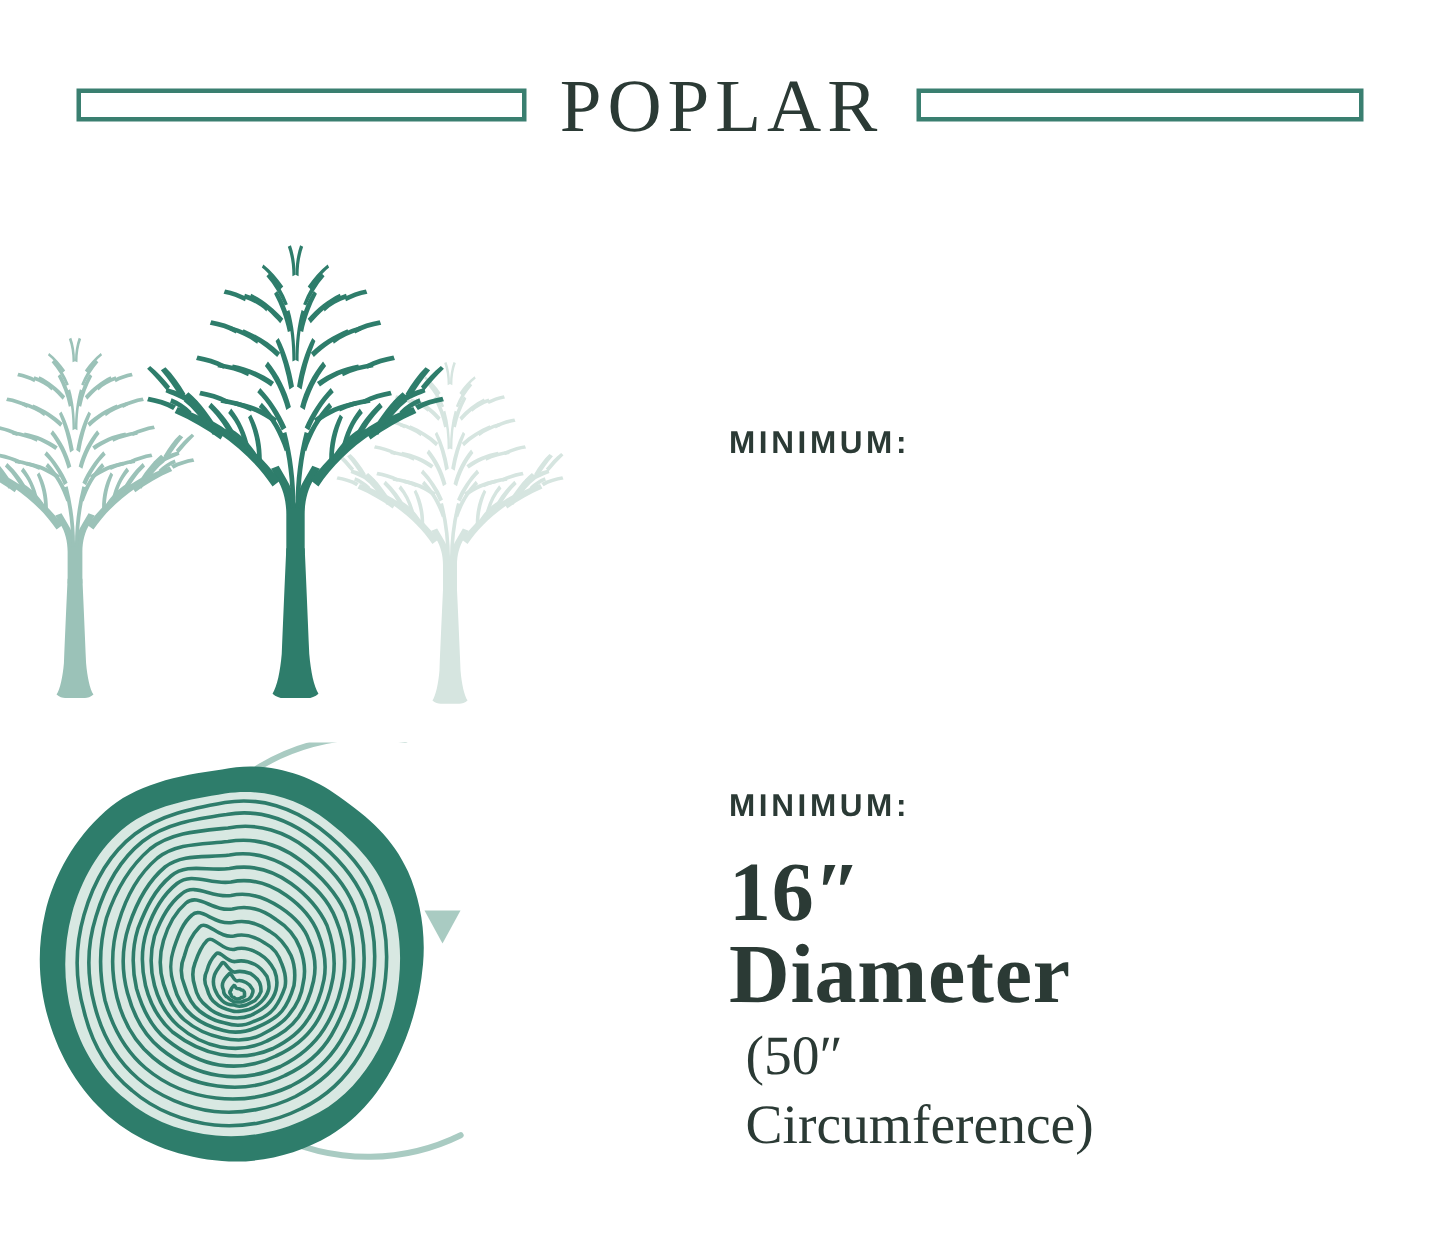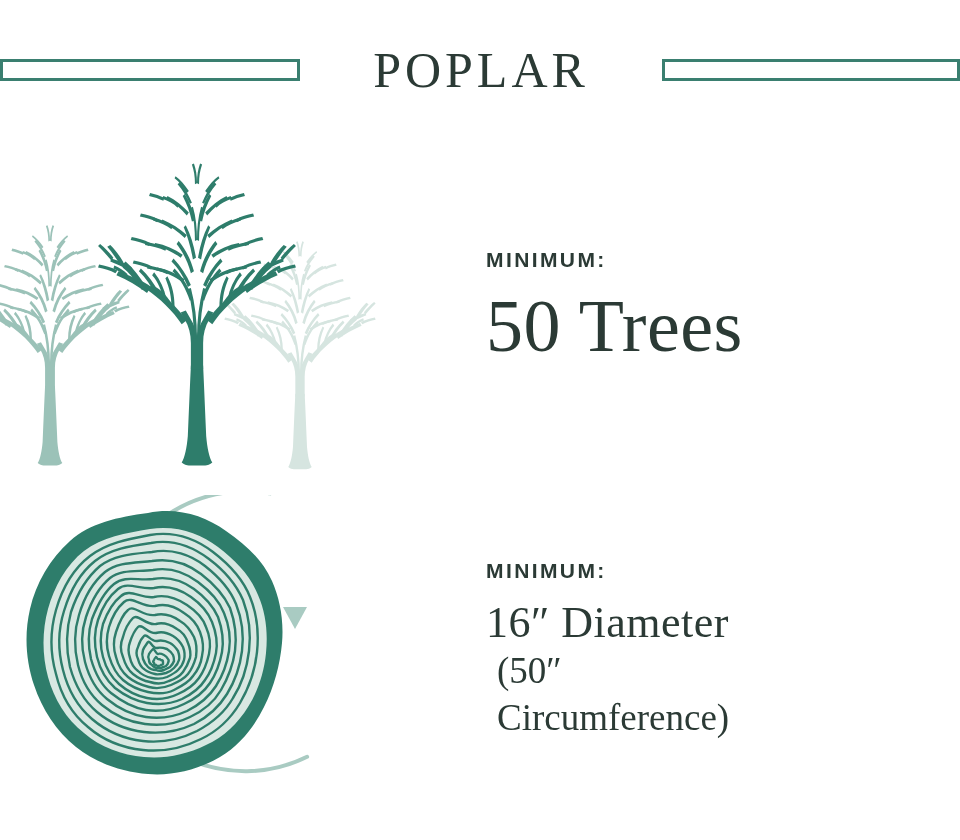--- a/index.html
+++ b/index.html
@@ -16,21 +16,21 @@
     -webkit-font-smoothing: antialiased;
   }
 
   
   #header {
     position: absolute;
     left: 0; top: 30px;
     width: 960px; height: 80px;
     display: flex;
     align-items: center;
-    justify-content: space-between;
+    justify-content: center;
   }
   .rule-bar {
     height: 22px;
     border: 3px solid #3a7f70;
     background: #ffffff;
     box-sizing: border-box;
   }
   #rule-left  { width: 300px; margin-right: 22px; }
   #rule-right { width: 298px; margin-left: 22px; }
 
@@ -78,21 +78,21 @@
   }
   .big-value {
     font-family: "Liberation Serif", serif;
     font-size: 74px;
     line-height: 0.98;
     color: #2b3a35;
     margin: 0;
     font-weight: 400;
     letter-spacing: 0.5px;
   }
-  #diameter-value { font-size: 44px; }
+  #diameter-value { font-size: 56px; font-weight: bold; }
   .sub-value {
     font-family: "Liberation Serif", serif;
     font-size: 37px;
     line-height: 1.25;
     color: #2b3a35;
     margin: 4px 0 0 11px;
     font-weight: 400;
   }
 
   svg { display: block; }
@@ -209,21 +209,20 @@
       </g>
 
       <g transform="translate(95,12) scale(1.02,0.98)" fill="#2e7d6b">
         <use href="#treeShape"></use>
       </g>
     </svg>
   </div>
 
   <div class="text-cell">
     <p class="minimum-label">MINIMUM:</p>
-    <p class="big-value">50 Trees</p>
   </div>
 </div>
 
 <div class="row" id="row-rings">
 
   <div class="art-cell">
     <svg width="470" height="310" viewBox="0 0 470 310">
 
       <g>
         <path d="M290,17

